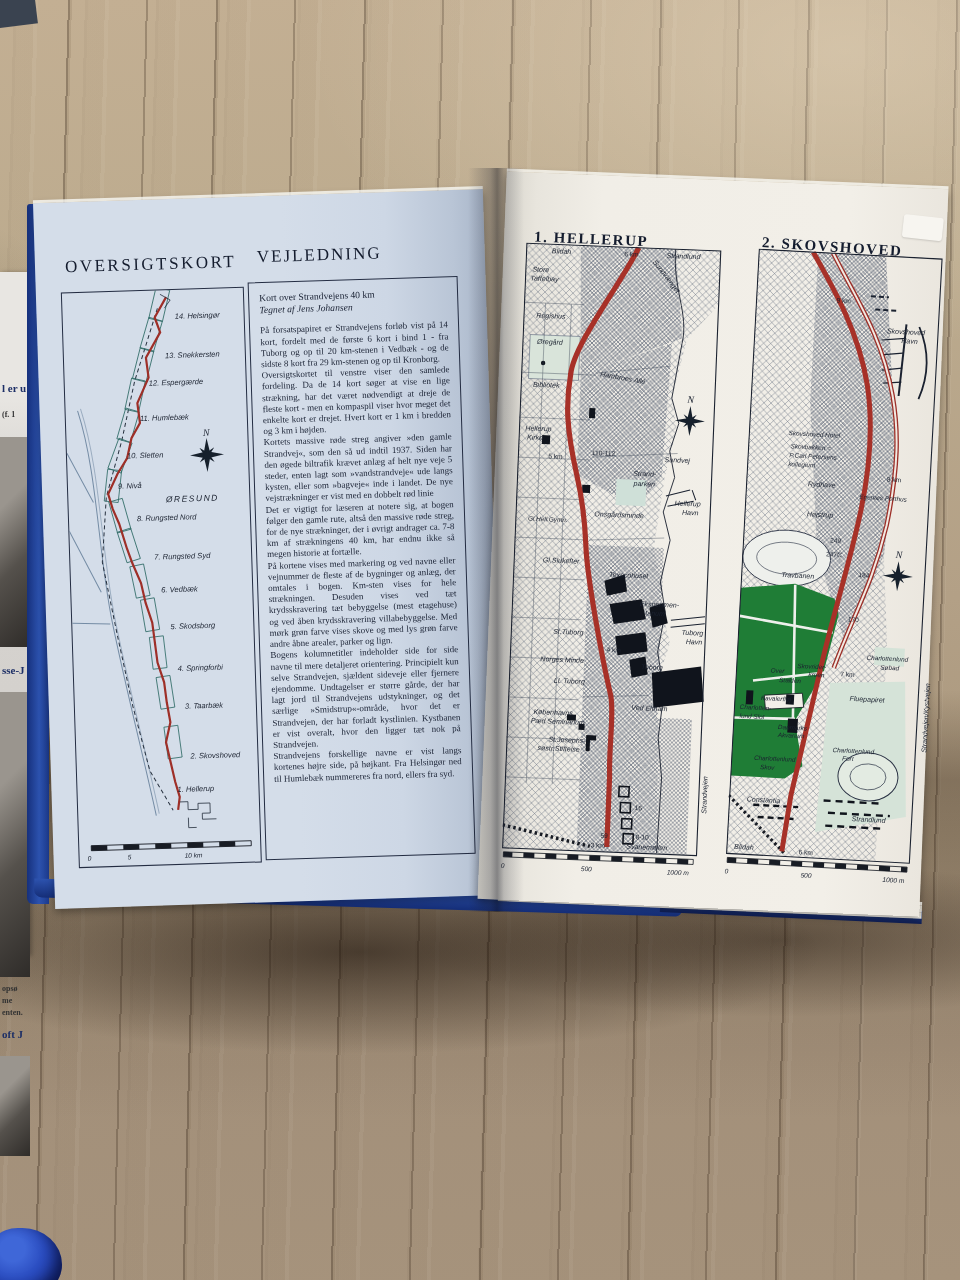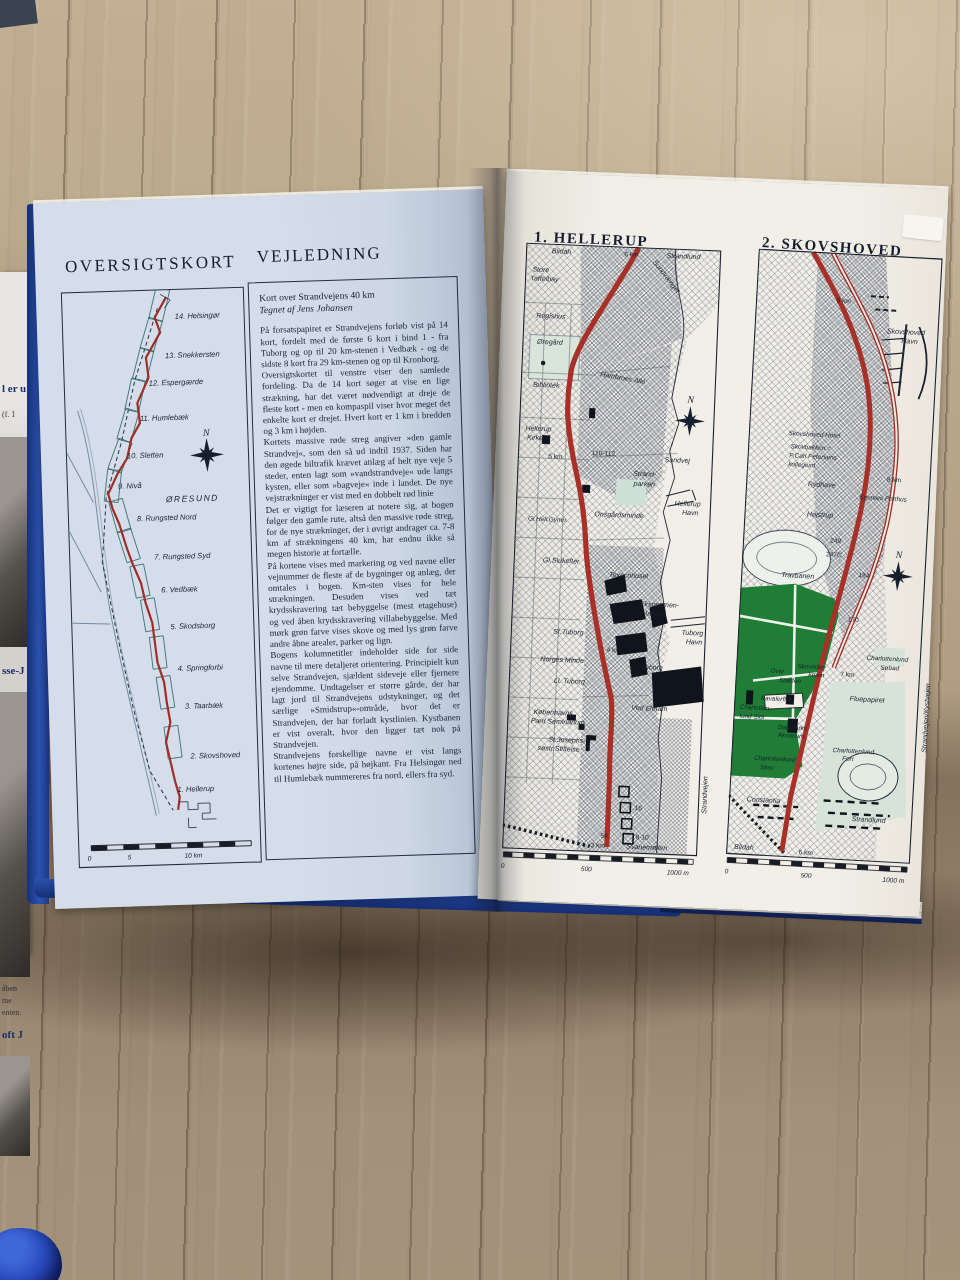--- a/index.html
+++ b/index.html
@@ -16,21 +16,21 @@
       radial-gradient(ellipse 260px 560px at -40px 620px, rgba(30,20,12,.40), rgba(30,20,12,0) 72%),
       linear-gradient(180deg, rgba(0,0,0,0) 0 690px, rgba(38,24,13,.30) 780px, rgba(38,24,13,.10) 980px, rgba(38,24,13,0) 1120px);}
   .corner-dark{position:absolute;left:-6px;top:-8px;width:42px;height:34px;background:#3a4350;transform:rotate(-7deg);z-index:2;}
   .knit{position:absolute;left:-14px;top:1228px;width:76px;height:70px;z-index:2;
     border-radius:48% 60% 55% 40%;
     background:radial-gradient(circle at 35% 30%, #3f67d8 0 18%, #2a4cc0 45%, #1b349a 78%, #122566 100%);
     box-shadow:inset -6px -8px 14px rgba(0,0,20,.55);}
   
   .flap{position:absolute;left:0;top:228px;width:30px;height:684px;z-index:2;background:linear-gradient(180deg,#e8e6e2 0 18%, #d8d5d1 30%, #cfccc8 100%);box-shadow:2px 0 4px rgba(0,0,0,.25);margin-top:44px;}
   .flap .frag{position:absolute;left:2px;color:#1d2f66;font-weight:bold;font-size:11px;white-space:nowrap;overflow:hidden;width:28px;}
-  .flap .small{font-weight:normal;font-size:8px;color:#333;}
+  .flap .small{font-weight:bold;font-size:8px;color:#333;}
   .flap .photo{position:absolute;left:0;width:30px;background:linear-gradient(135deg,#9a958e 0 30%,#55514c 60%,#2f2c29 100%);}
   
   .book{position:absolute;inset:0;z-index:3;}
   .cover-left{position:absolute;left:27px;top:204px;width:22px;height:700px;background:linear-gradient(90deg,#16307c,#2c52ae 55%,#1d3b8e);border-radius:3px 0 0 6px;}
   .cover-bottom{position:absolute;left:34px;top:888px;width:648px;height:19px;background:linear-gradient(180deg,#2d53af,#152e78);transform:rotate(1.7deg);border-radius:0 0 6px 8px;}
   .cover-bottom2{position:absolute;left:660px;top:905px;width:262px;height:13px;background:linear-gradient(180deg,#24448f,#101f55);transform:rotate(2.6deg);}
   .page-edges{position:absolute;left:498px;top:893px;width:424px;height:17px;transform:rotate(2.4deg);
     background:repeating-linear-gradient(180deg,#efece4 0 3px,#cfc9bd 3px 4px,#e7e3d9 4px 7px);}
   .page{position:absolute;box-shadow:0 3px 8px rgba(0,0,0,.35);}
   .page-left{left:44px;top:196px;width:450px;height:706px;transform:rotate(-1.8deg);
@@ -72,21 +72,21 @@
   <div class="floor-shadow"></div>
   <div class="corner-dark"></div>
   <div class="knit"></div>
 
   <div class="flap">
     <span class="frag" style="top:110px">l er u</span>
     <span class="frag small" style="top:138px">(f. 1</span>
     <div class="photo" style="top:165px;height:210px"></div>
     <span class="frag" style="top:392px">sse-J</span>
     <div class="photo" style="top:420px;height:285px"></div>
-    <span class="frag small" style="top:712px">åben</span>
+    <span class="frag small" style="top:712px">opsø</span>
     <span class="frag small" style="top:724px">me</span>
     <span class="frag small" style="top:736px">enten.</span>
     <span class="frag" style="top:756px">oft J</span>
     <div class="photo" style="top:784px;height:100px"></div>
   </div>
 
   <div class="book">
     <div class="cover-left"></div>
     <div class="cover-bottom"></div>
     <div class="cover-bottom2"></div>

